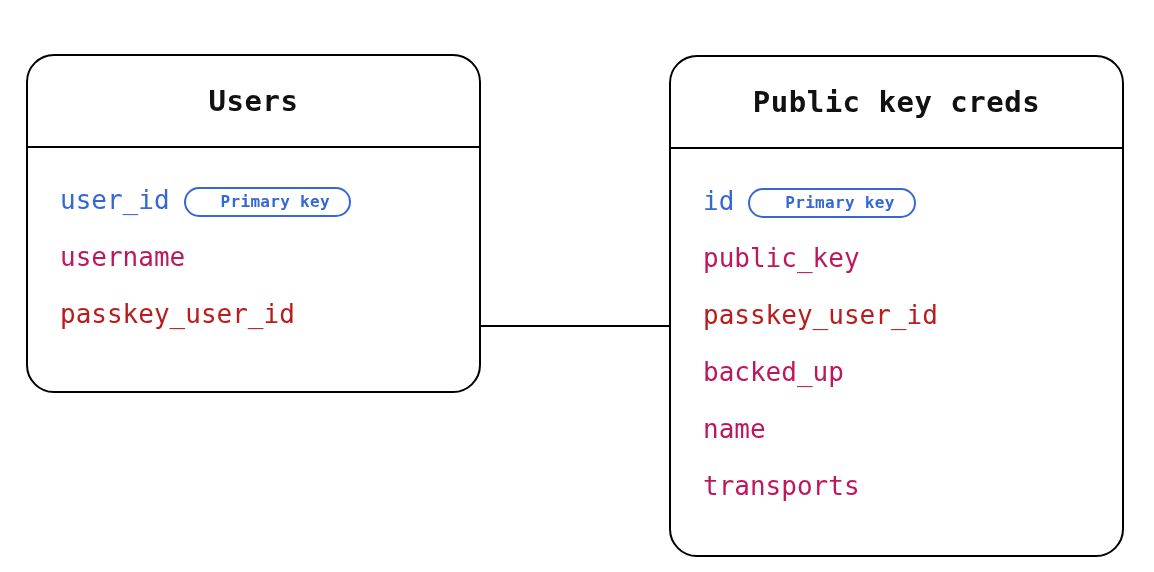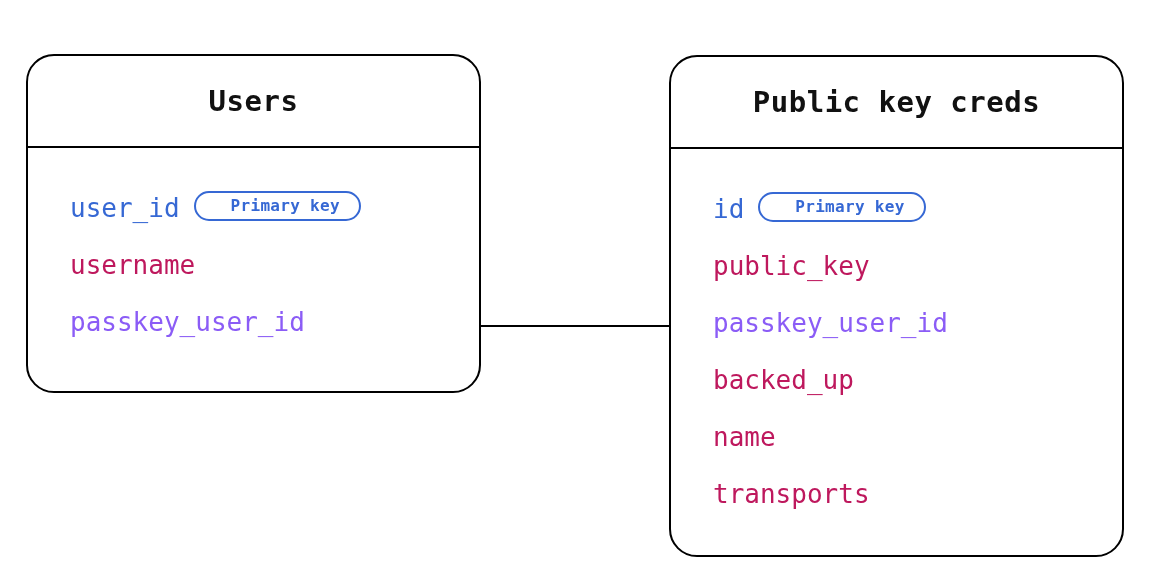--- a/index.html
+++ b/index.html
@@ -80,35 +80,35 @@
     position: absolute;
     left: 0;
     top: 92px;
     width: 100%;
     padding: 0;
     margin: 0;
     box-sizing: border-box;
   }
   .field-row {
     position: absolute;
-    left: 42px;
+    left: 32px;
     height: 34px;
     display: flex;
-    align-items: flex-end;
+    align-items: flex-start;
     white-space: nowrap;
   }
   .field-name {
     font-family: "DejaVu Sans Mono", "Liberation Mono", monospace;
     font-size: 26px;
     font-weight: normal;
     color: #1a1a1a;
     line-height: 1;
   }
   .field-name.k-pk   { color: #3668d4; }
-  .field-name.k-fk   { color: #8b5cf6; }
+  .field-name.k-fk   { color: #b91c1c; }
   .field-name.k-none { color: #be185d; }
 
   
   .badge {
     display: inline-flex;
     align-items: center;
     justify-content: center;
     margin-left: 14px;
     height: 30px;
     padding: 0 19px;

